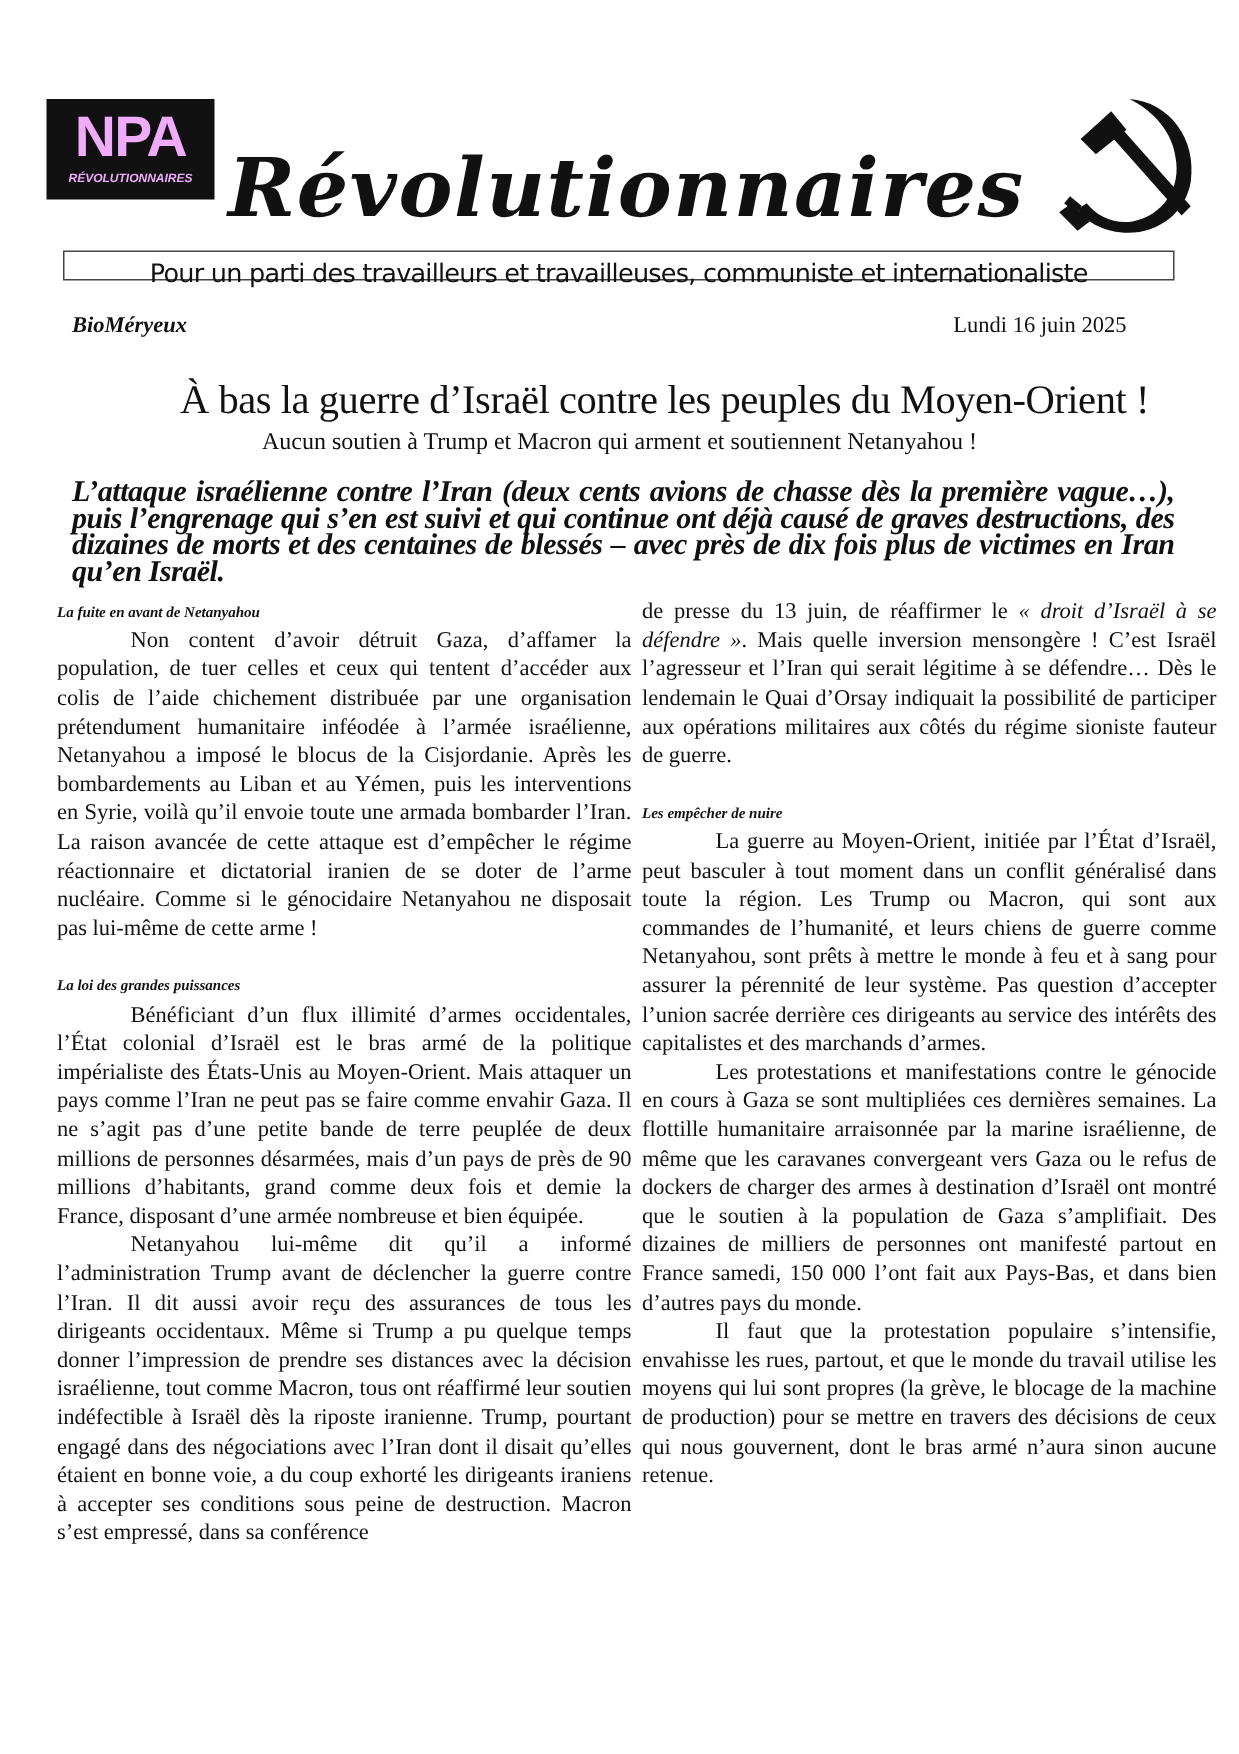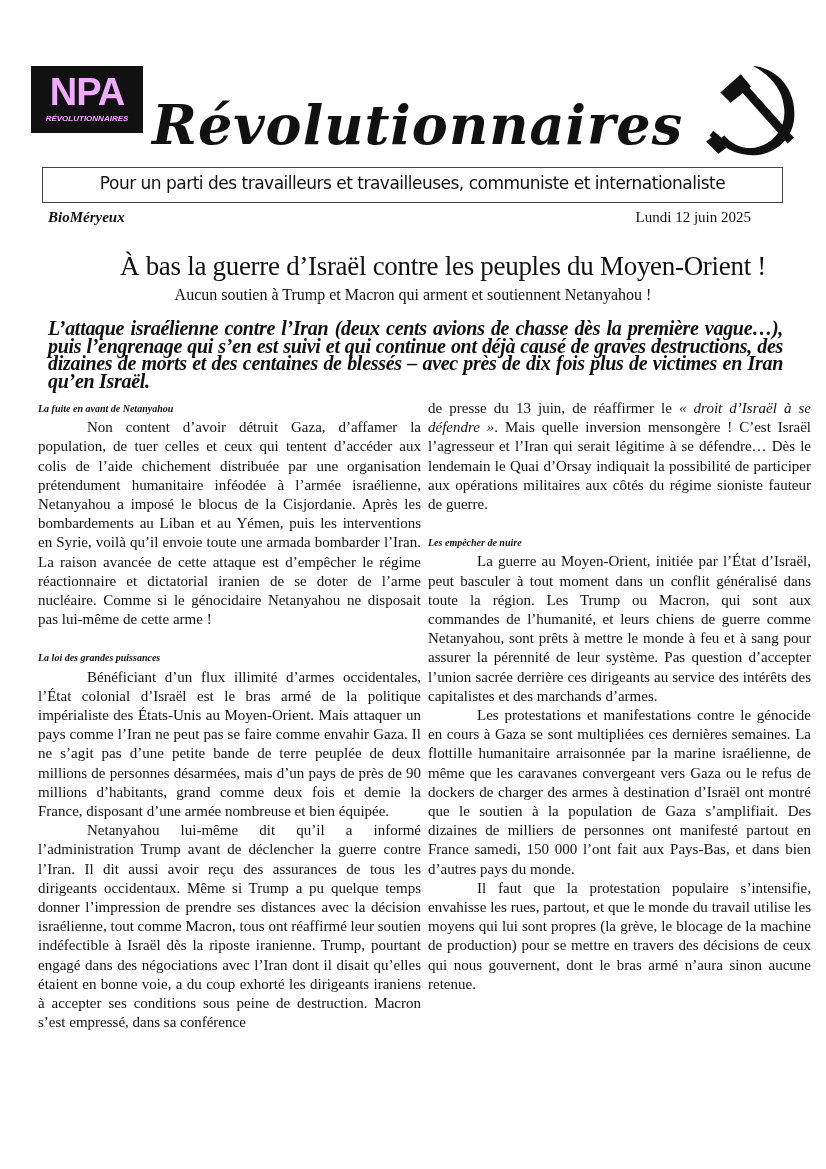--- a/index.html
+++ b/index.html
@@ -6,21 +6,21 @@
   body { width: 826px; height: 1169px; position: relative; overflow: hidden; color: #111; font-family: "Liberation Serif", serif; }
 
   .logo-box { position: absolute; left: 31px; top: 66px; width: 112px; height: 67px; background: #111; color: #f0abfc; text-align: center; }
   .logo-npa { display: block; font-family: "Liberation Sans", sans-serif; font-weight: bold; font-size: 38px; line-height: 40px; margin-top: 6px; letter-spacing: -1px; }
   .logo-sub { display: block; font-family: "Liberation Sans", sans-serif; font-weight: bold; font-style: italic; font-size: 8px; letter-spacing: 0; margin-top: 2px; }
 
   .masthead { position: absolute; left: 152px; top: 92px; width: 530px; font-family: "DejaVu Serif", serif; font-weight: bold; font-style: italic; font-size: 54px; line-height: 66px; letter-spacing: 1px; color: #111; }
 
   .emblem { position: absolute; left: 700px; top: 62px; width: 102px; height: 102px; }
 
-  .tagline { position: absolute; left: 42px; top: 167px; width: 741px; height: 36px; border: 1px solid #444; box-sizing: border-box; text-align: center; font-family: "DejaVu Sans", sans-serif; font-size: 17px; line-height: 30px; letter-spacing: -0.5px; color: #111; }
+  .tagline { position: absolute; left: 42px; top: 167px; width: 741px; height: 20px; border: 1px solid #444; box-sizing: border-box; text-align: center; font-family: "DejaVu Sans", sans-serif; font-size: 17px; line-height: 30px; letter-spacing: -0.5px; color: #111; }
 
   .section-name { position: absolute; left: 48px; top: 209px; font-weight: bold; font-style: italic; font-size: 15px; }
   .date { position: absolute; right: 75px; top: 209px; font-size: 15px; }
 
   .headline { position: absolute; left: 0; top: 250px; width: 826px; text-align: center; font-size: 27px; line-height: 32px; letter-spacing: -0.3px; }
   .subheadline { position: absolute; left: 0; top: 283px; width: 826px; text-align: center; font-size: 16px; line-height: 24px; }
 
   .lead { position: absolute; left: 48px; top: 320px; width: 735px; font-weight: bold; font-style: italic; font-size: 20px; line-height: 17.5px; text-align: justify; letter-spacing: -0.3px; }
 
   .col { position: absolute; top: 399px; width: 383px; font-size: 15px; line-height: 19.2px; text-align: justify; }
@@ -46,21 +46,21 @@
   <path d="M52 4 C78 6 96 30 92 58 C88 82 64 96 40 90 C30 88 22 82 18 76 L24 72 C30 80 42 86 54 84 C74 80 86 62 82 42 C80 26 68 12 52 4 Z" fill="#111"></path>
   <polygon points="20,30 40,12 50,24 30,40" fill="#111"></polygon>
   <polygon points="38,26 44,20 92,74 86,80" fill="#111"></polygon>
   <polygon points="6,78 14,72 26,84 18,90" fill="#111"></polygon>
   <rect x="10" y="70" width="10" height="6" transform="rotate(40 15 73)" fill="#111"></rect>
 </svg>
 
 <div class="tagline">Pour un parti des travailleurs et travailleuses, communiste et internationaliste</div>
 
 <div class="section-name">BioMéryeux</div>
-<div class="date">Lundi 12 juin 2025</div>
+<div class="date">Lundi 16 juin 2025</div>
 
 <h1 class="headline" style="margin:0;font-weight:normal;padding-left:30px;">À bas la guerre d’Israël contre les peuples du Moyen-Orient !</h1>
 <div class="subheadline">Aucun soutien à Trump et Macron qui arment et soutiennent Netanyahou !</div>
 
 <div class="lead">L’attaque israélienne contre l’Iran (deux cents avions de chasse dès la première vague…), puis l’engrenage qui s’en est suivi et qui continue ont déjà causé de graves destructions, des dizaines de morts et des centaines de blessés – avec près de dix fois plus de victimes en Iran qu’en Israël.</div>
 
 <div class="col col-left">
   <h2>La fuite en avant de Netanyahou</h2>
   <p>Non content d’avoir détruit Gaza, d’affamer la population, de tuer celles et ceux qui tentent d’accéder aux colis de l’aide chichement distribuée par une organisation prétendument humanitaire inféodée à l’armée israélienne, Netanyahou a imposé le blocus de la Cisjordanie. Après les bombardements au Liban et au Yémen, puis les interventions en Syrie, voilà qu’il envoie toute une armada bombarder l’Iran. La raison avancée de cette attaque est d’empêcher le régime réactionnaire et dictatorial iranien de se doter de l’arme nucléaire. Comme si le génocidaire Netanyahou ne disposait pas lui-même de cette arme !</p>
   <div class="gap"></div>

